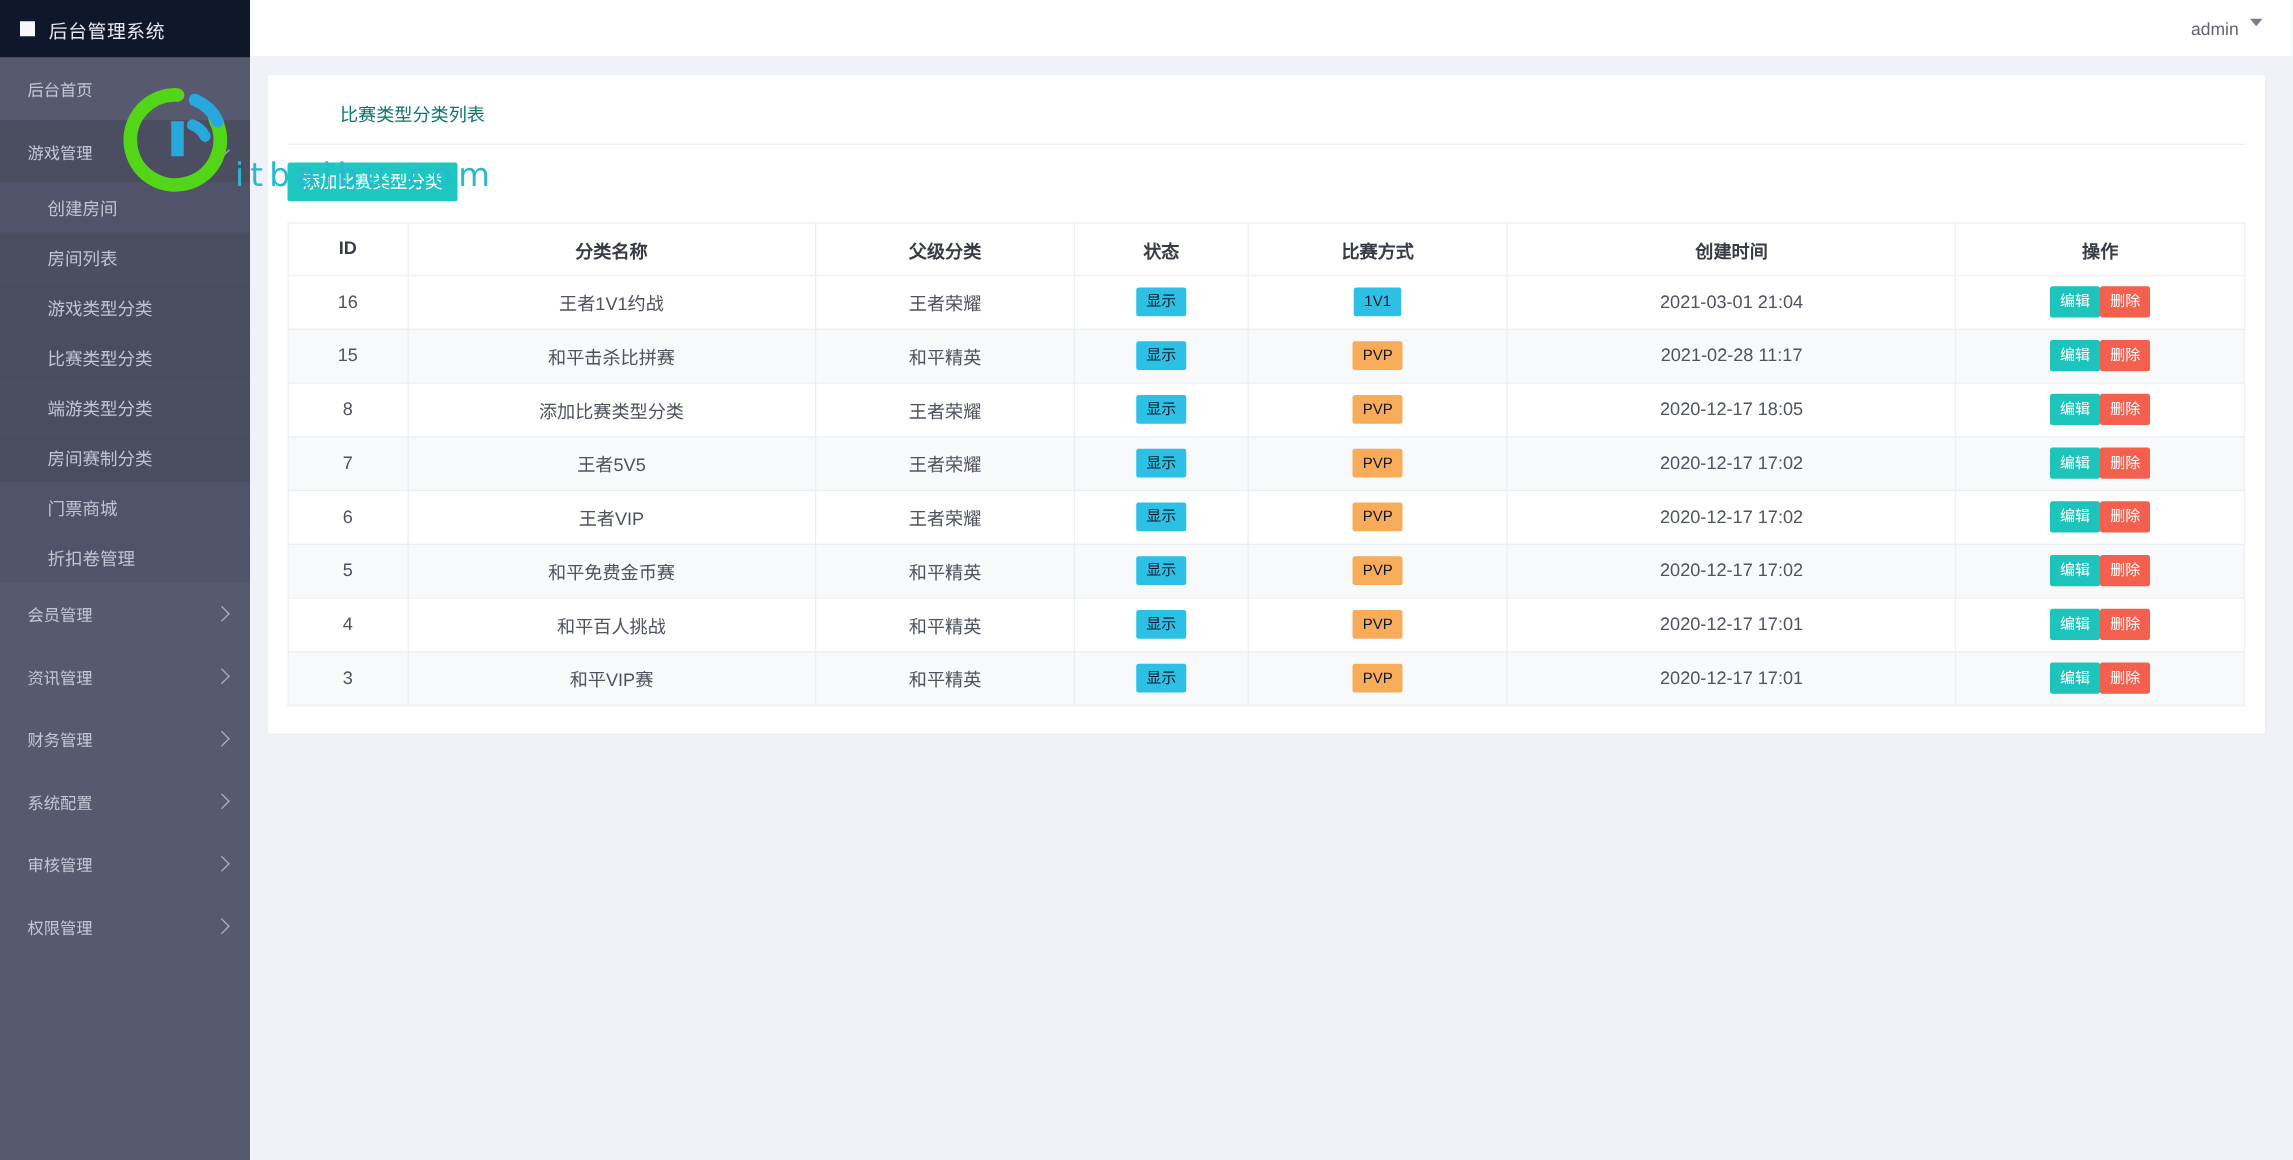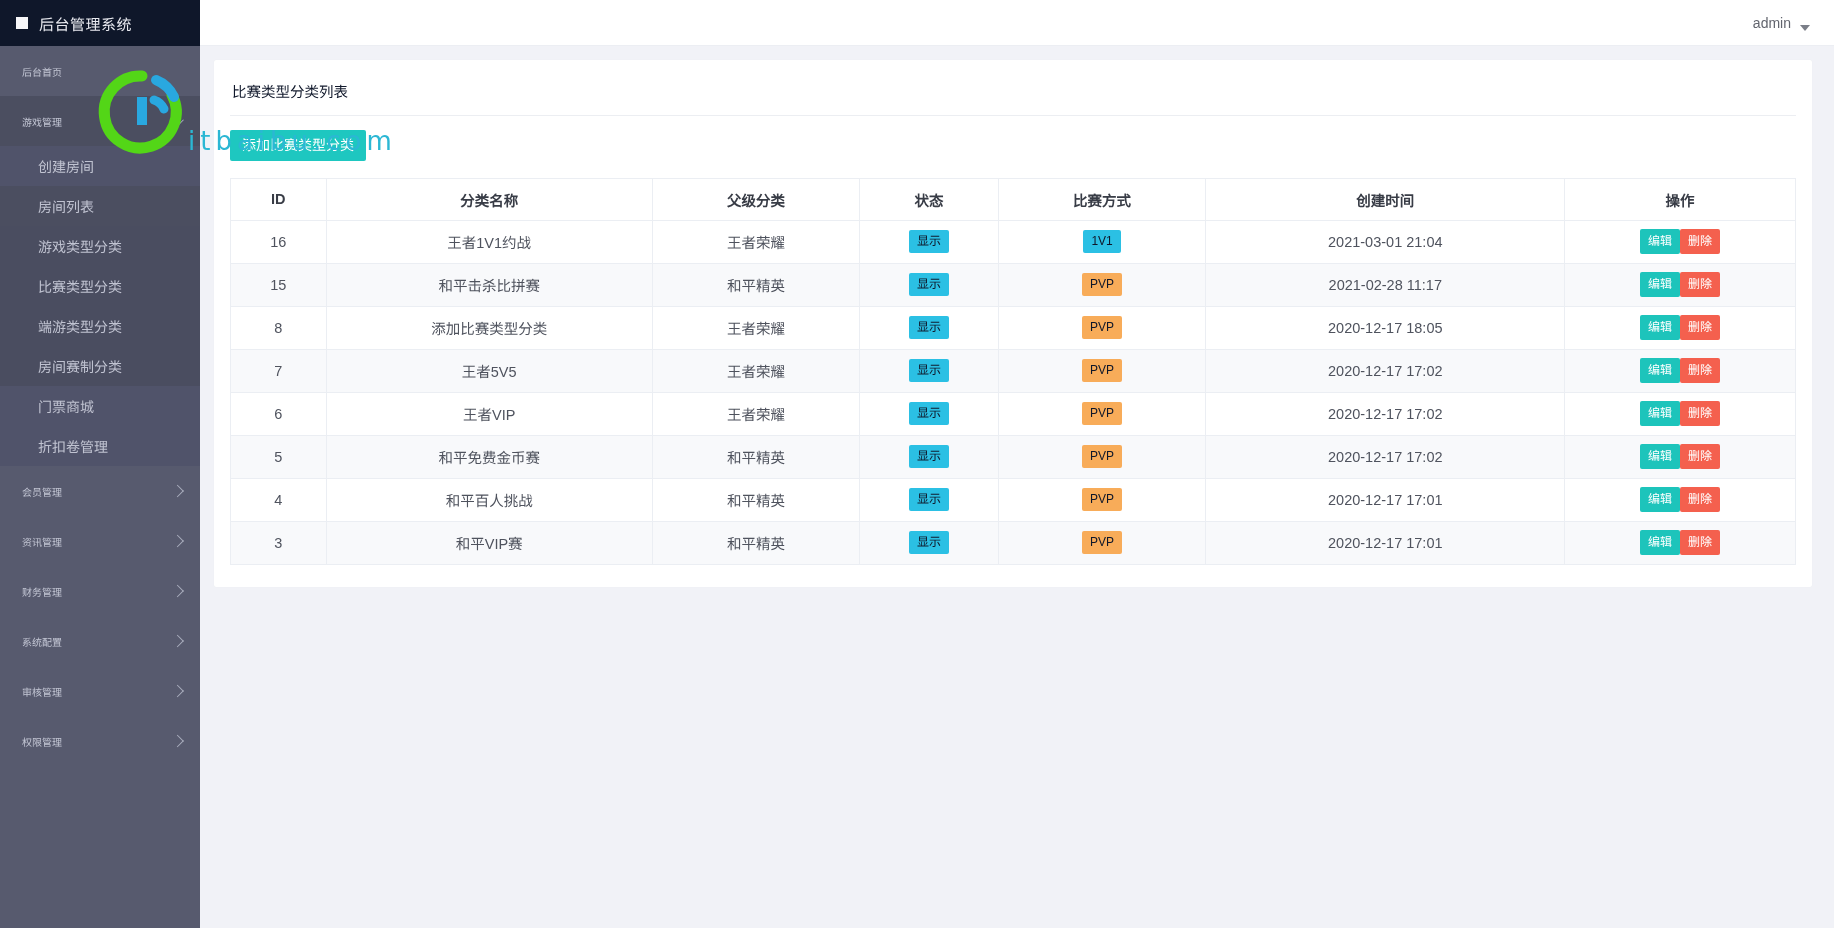--- a/index.html
+++ b/index.html
@@ -40,21 +40,21 @@
     letter-spacing: .5px;
     white-space: nowrap;
   }
   .nav { width: 100%; }
   .nav-item {
     position: relative;
     display: flex; align-items: center;
     height: 50px;
     padding-left: 22px;
     color: #c3c6d4;
-    font-size: 10px;
+    font-size: 13px;
     cursor: pointer;
     background: #575a6e;
   }
   .nav-item.group-open { background: #4b4e60; }
   .nav-item.sub {
     padding-left: 38px;
     height: 40px;
     font-size: 14px;
     background: #4b4e60;
     color: #c0c3d1;
@@ -75,21 +75,21 @@
   
   .topbar {
     position: absolute; left: 200px; top: 0;
     width: 1634px; height: 46px;
     background: #ffffff;
     border-bottom: 1px solid #eceef3;
   }
   .topbar-user {
     position: absolute; right: 24px; top: 50%;
     transform: translateY(-50%);
-    display: flex; align-items: flex-end; gap: 9px;
+    display: flex; align-items: flex-start; gap: 9px;
     color: #62656e;
     font-size: 14px;
     cursor: pointer;
   }
   .tri-down {
     width: 0; height: 0;
     border-left: 5px solid transparent;
     border-right: 5px solid transparent;
     border-top: 6px solid #7b7e88;
     display: inline-block;
@@ -104,22 +104,23 @@
   }
   .panel {
     background: #ffffff;
     border-radius: 2px;
     width: 1598px;
     padding: 18px 16px 22px 16px;
     box-shadow: 0 0 1px rgba(0,0,0,.06);
   }
   .panel-title {
     font-size: 14.5px;
-    color: #0f172a;
+    color: #0f766e;
     padding: 2px 0 14px 2px;
+    margin-left: 40px;
   }
   .panel-divider {
     height: 1px; background: #eceef2;
     margin: 0 0 14px 0;
   }
   .btn-add {
     display: inline-block;
     background: #1ec7c0;
     color: #ffffff;
     font-size: 14px;

